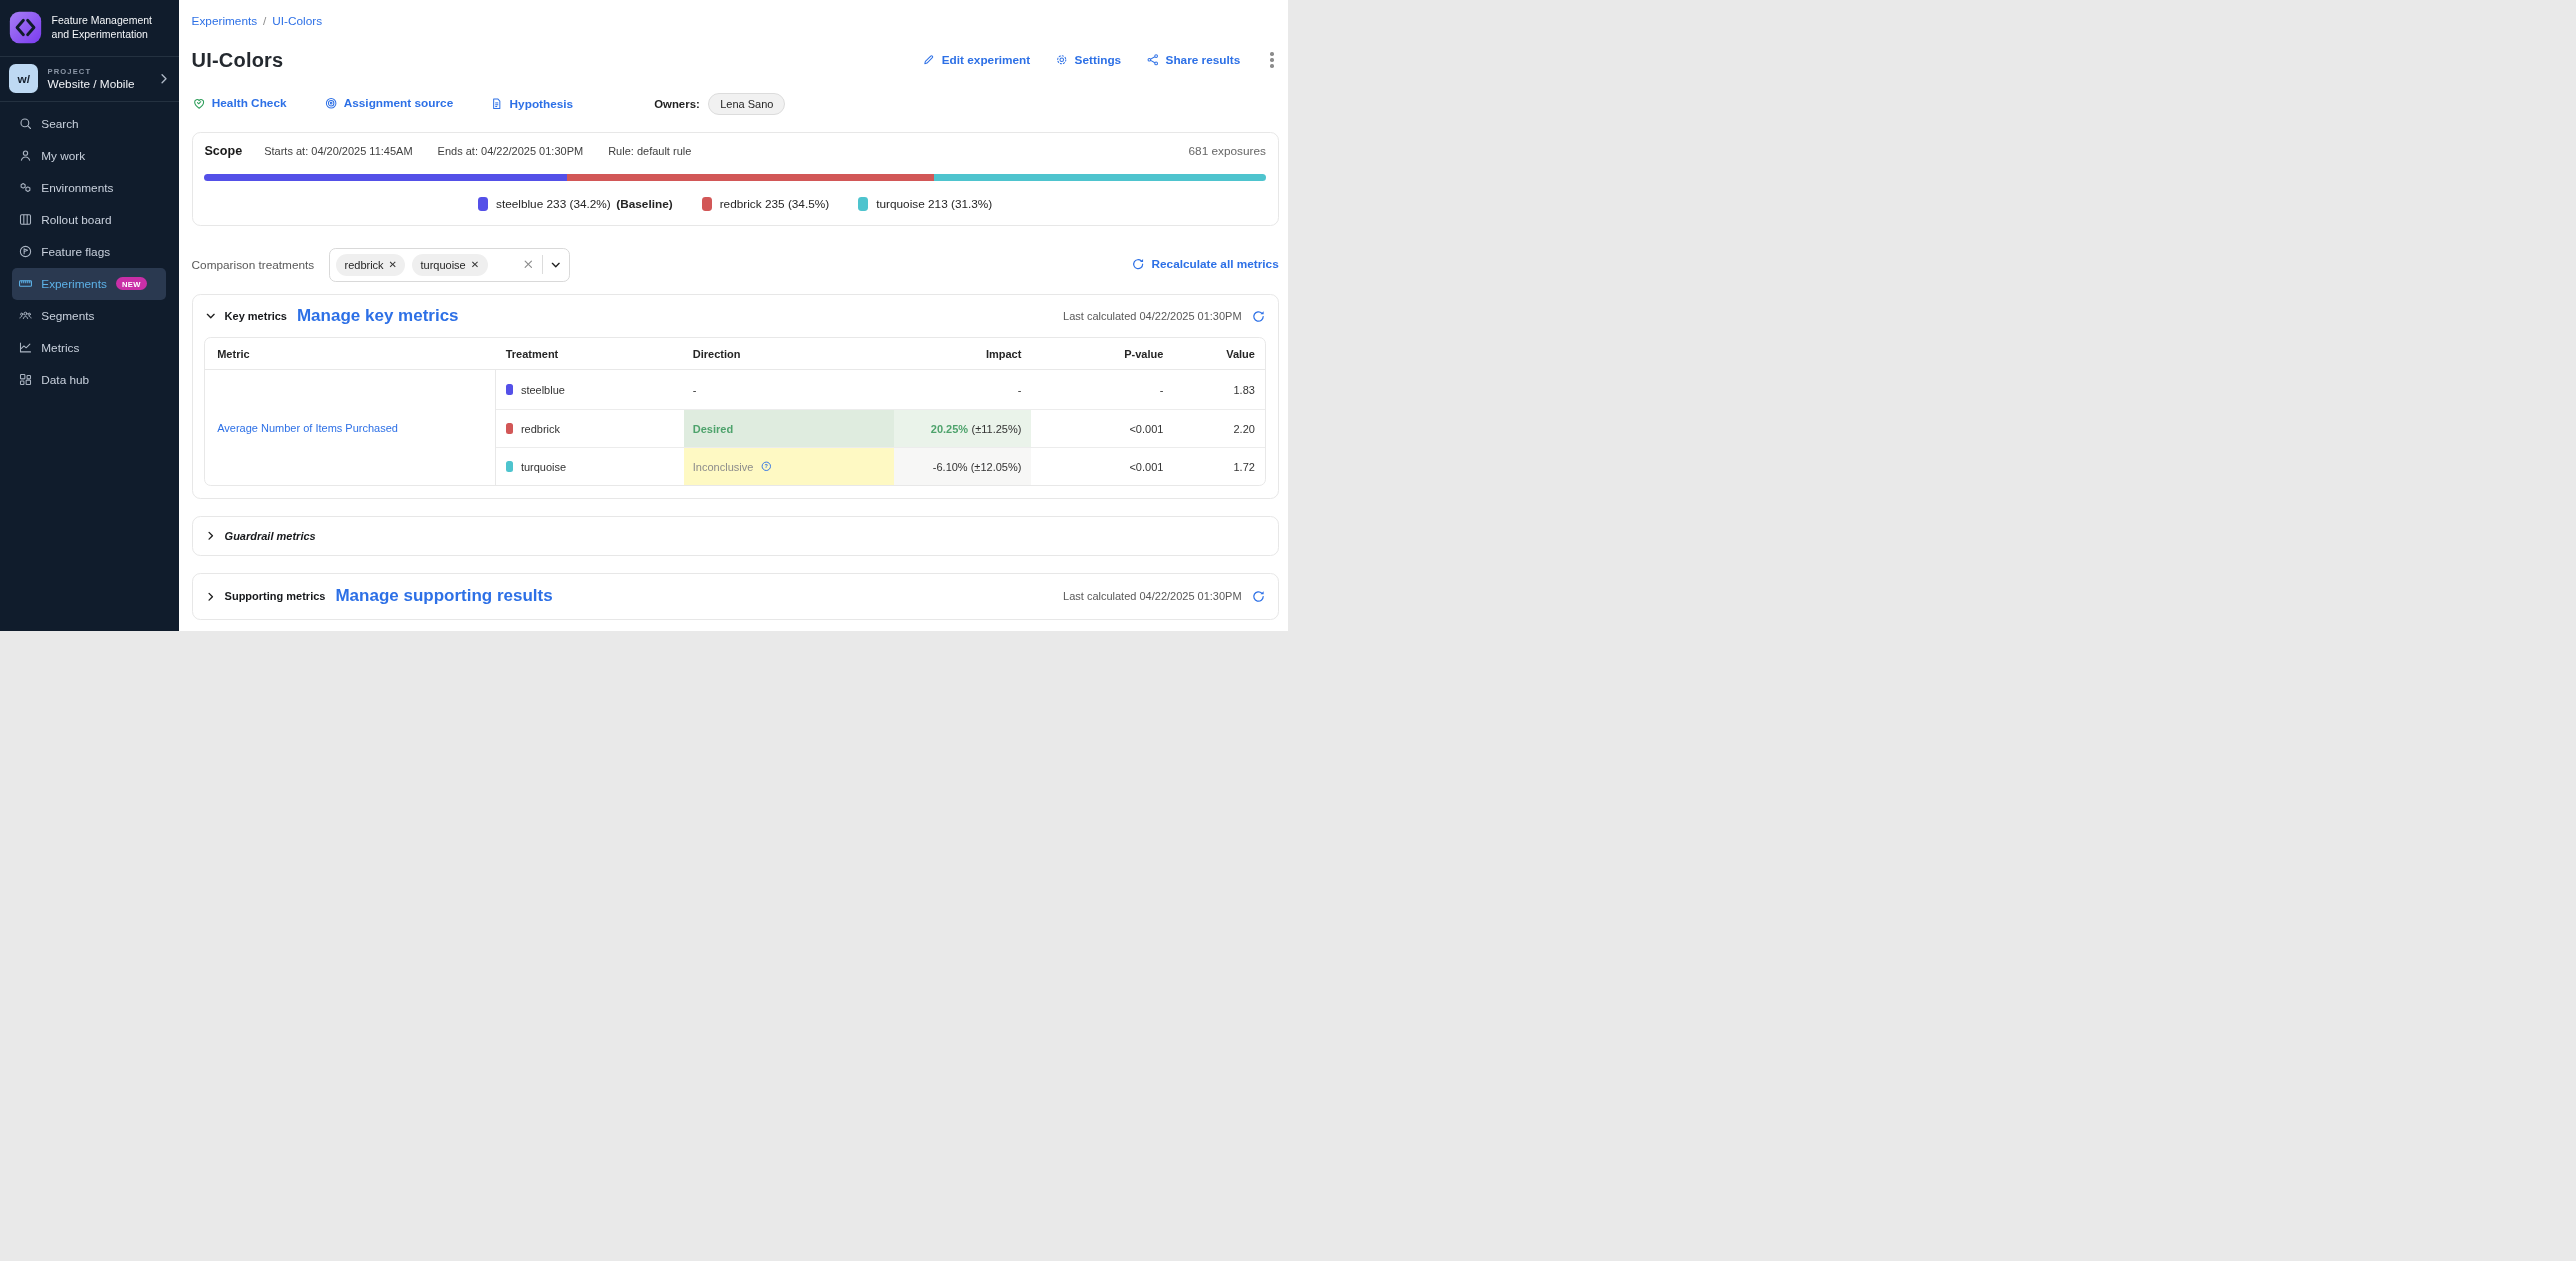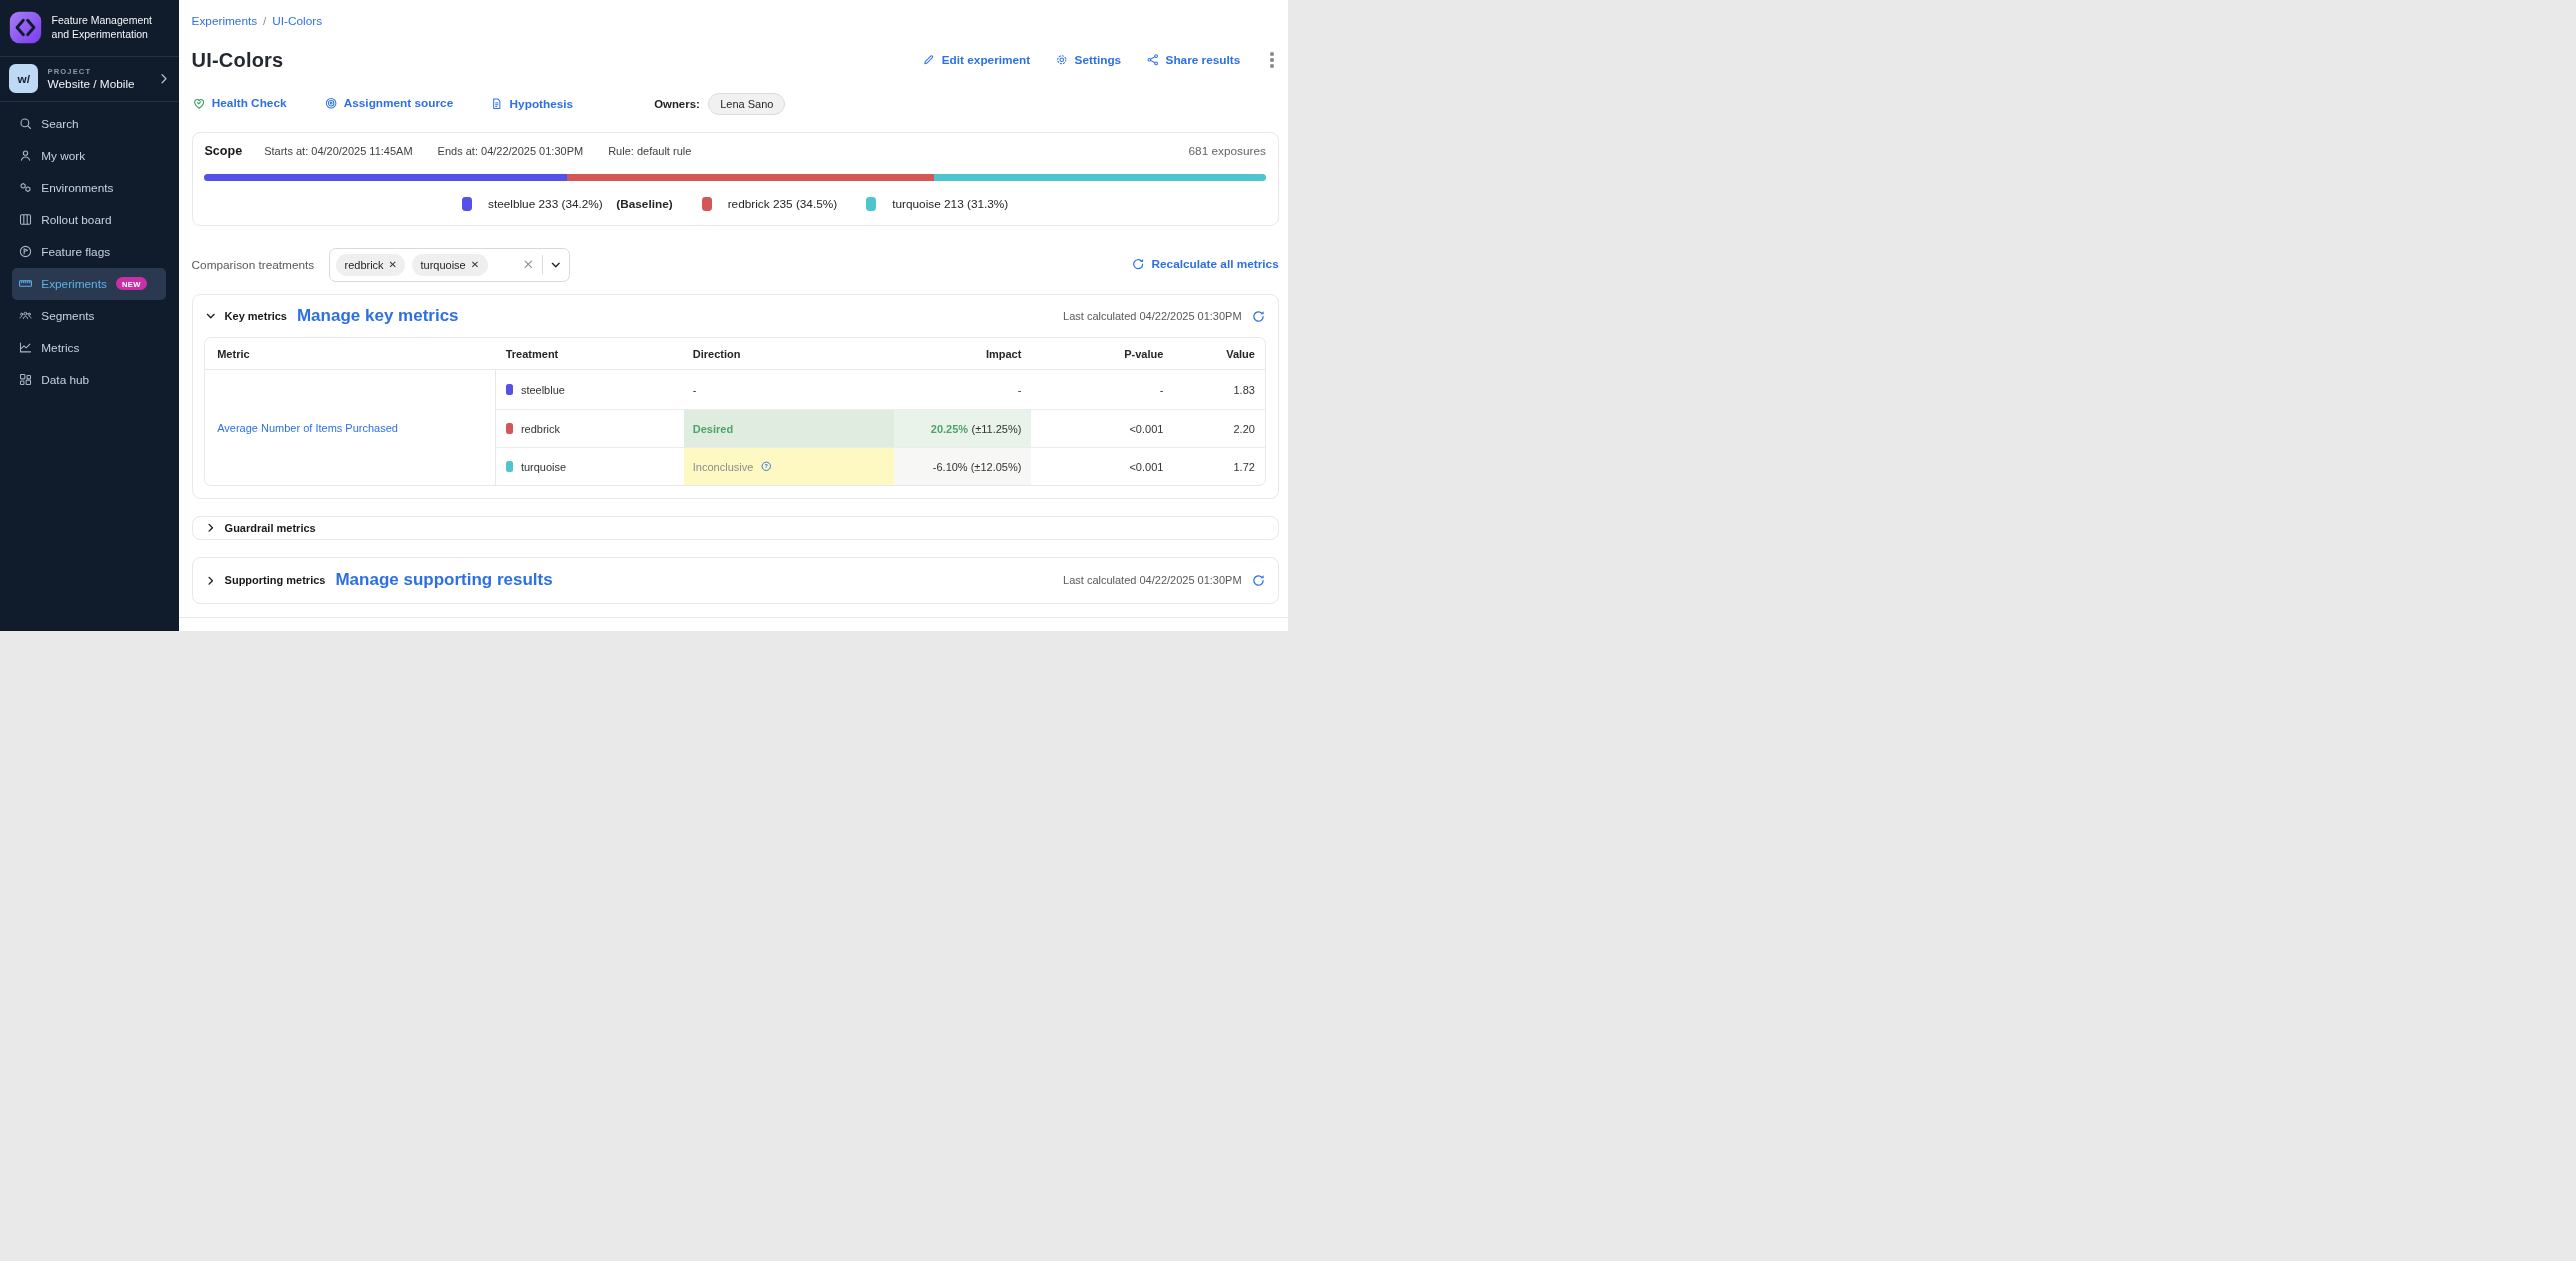--- a/index.html
+++ b/index.html
@@ -44,21 +44,21 @@
 
   .card { border:0.8px solid #e7e7e7; border-radius:8.4px; background:#fff; }
   .scope-card { margin-top:17px; padding:11px 11.8px 0; height:94px; }
   .scope-head { display:flex; align-items:center; }
   .scope-title { font-size:12.6px; font-weight:700; color:#1a1a1a; margin-right:22px; }
   .scope-meta { font-size:11px; color:#404040; margin-right:25px; }
   .scope-exposures { margin-left:auto; font-size:11.8px; color:#666; }
   .dist-bar { margin-top:16px; height:7.6px; border-radius:4.2px; overflow:hidden; display:flex; }
   .dist-bar .seg { height:100%; }
   .scope-legend { margin-top:16px; display:flex; justify-content:center; gap:29px; }
-  .legend-item { display:flex; align-items:center; gap:16px; font-size:11.8px; color:#262626; }
+  .legend-item { display:flex; align-items:center; gap:8px; font-size:11.8px; color:#262626; }
   .legend-swatch { width:10px; height:13.5px; border-radius:3.4px; }
   .legend-item b { margin-left:-2.5px; }
 
   .cmp-row { margin-top:22px; display:flex; align-items:center; }
   .cmp-label { font-size:11.8px; color:#595959; margin-right:15px; }
   .cmp-select { width:241px; height:34px; border:0.8px solid #d9d9d9; border-radius:6.7px; display:flex; align-items:center; padding:0 6.7px 0 5.9px; cursor:pointer; }
   .chip { background:#efefef; border-radius:11.8px; height:22px; display:flex; align-items:center; gap:5px; padding:0 8.4px; font-size:11px; color:#262626; margin-right:6.7px; }
   .chip .chip-x { font-size:10px; color:#333; cursor:pointer; line-height:1; }
   .cmp-clear { margin-left:auto; color:#8c8c8c; display:flex; cursor:pointer; }
   .cmp-div { width:0.8px; height:18.5px; background:#dcdcdc; margin:0 6.7px; }
@@ -93,21 +93,21 @@
   .c-right { justify-content:flex-end; padding-right:10px; }
   .row-desired .c-direction { background:#dfecdf; color:var(--green,#4ea36c); font-weight:600; }
   .row-desired .c-impact { background:#eaf3ea; }
   .row-desired .impact-main { color:var(--green,#4ea36c); font-weight:700; }
   .row-incon .c-direction { background:#fef9c3; color:#8c8c8c; }
   .row-incon .c-impact { background:#f7f7f6; }
   .impact-ci { margin-left:3.4px; color:#333; font-weight:400; }
   .q-icon { display:flex; cursor:pointer; }
 
   .mini-card { margin-top:17px; display:flex; align-items:center; padding:0 11.8px; }
-  .guardrail-card { height:24px; }
+  .guardrail-card { height:40px;font-style:italic; }
   .supporting-card { height:47px;text-align:center; }
   .bottom-divider { margin:13.5px -9.3px 0 -12.6px; border-top:0.8px solid #e8e8e8; }
 
   .ic { display:block; }
 </style>
 </head>
 <body>
 
 <div class="page">
 

